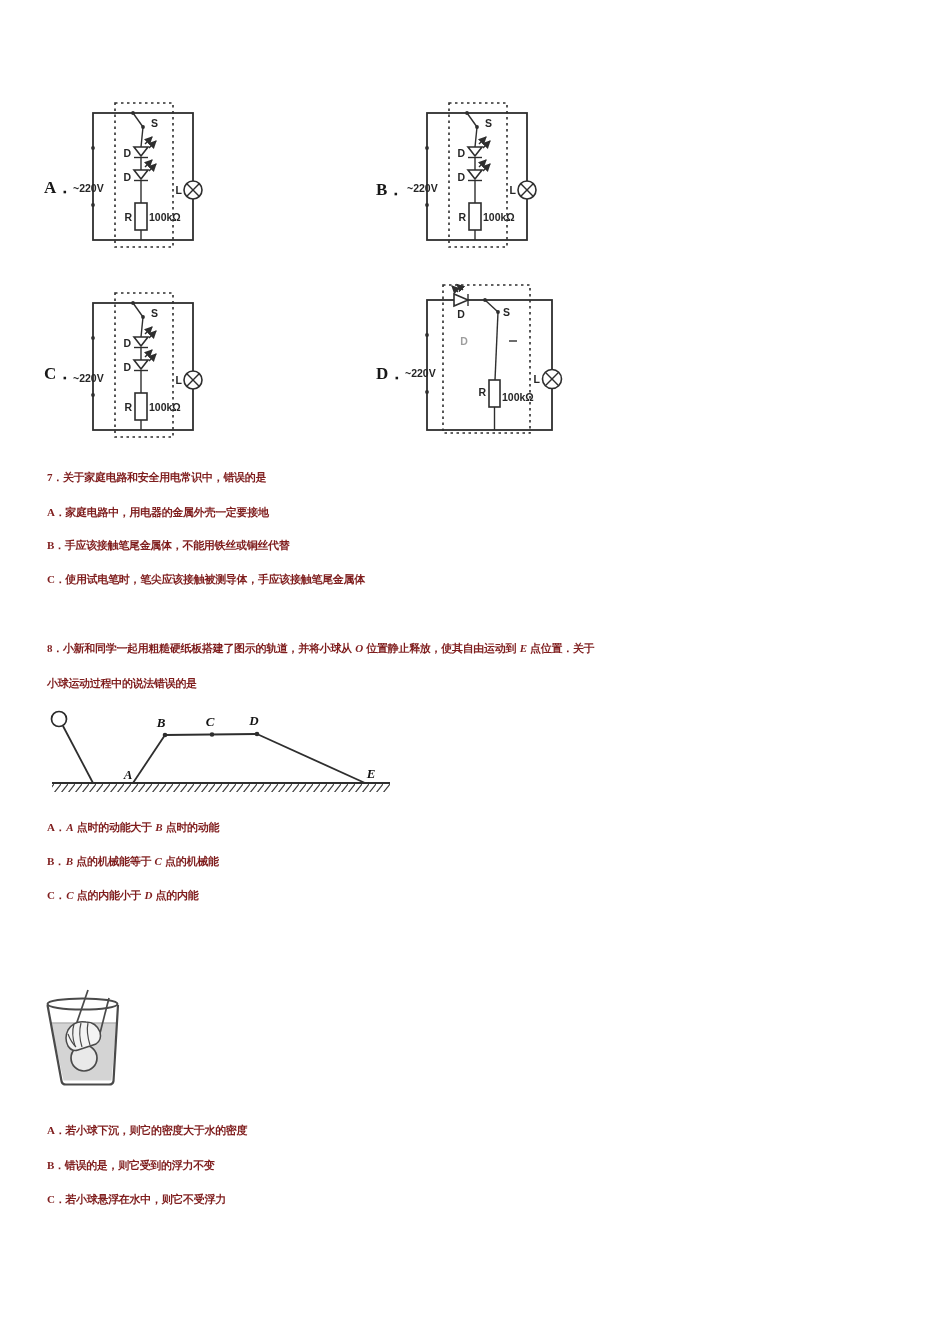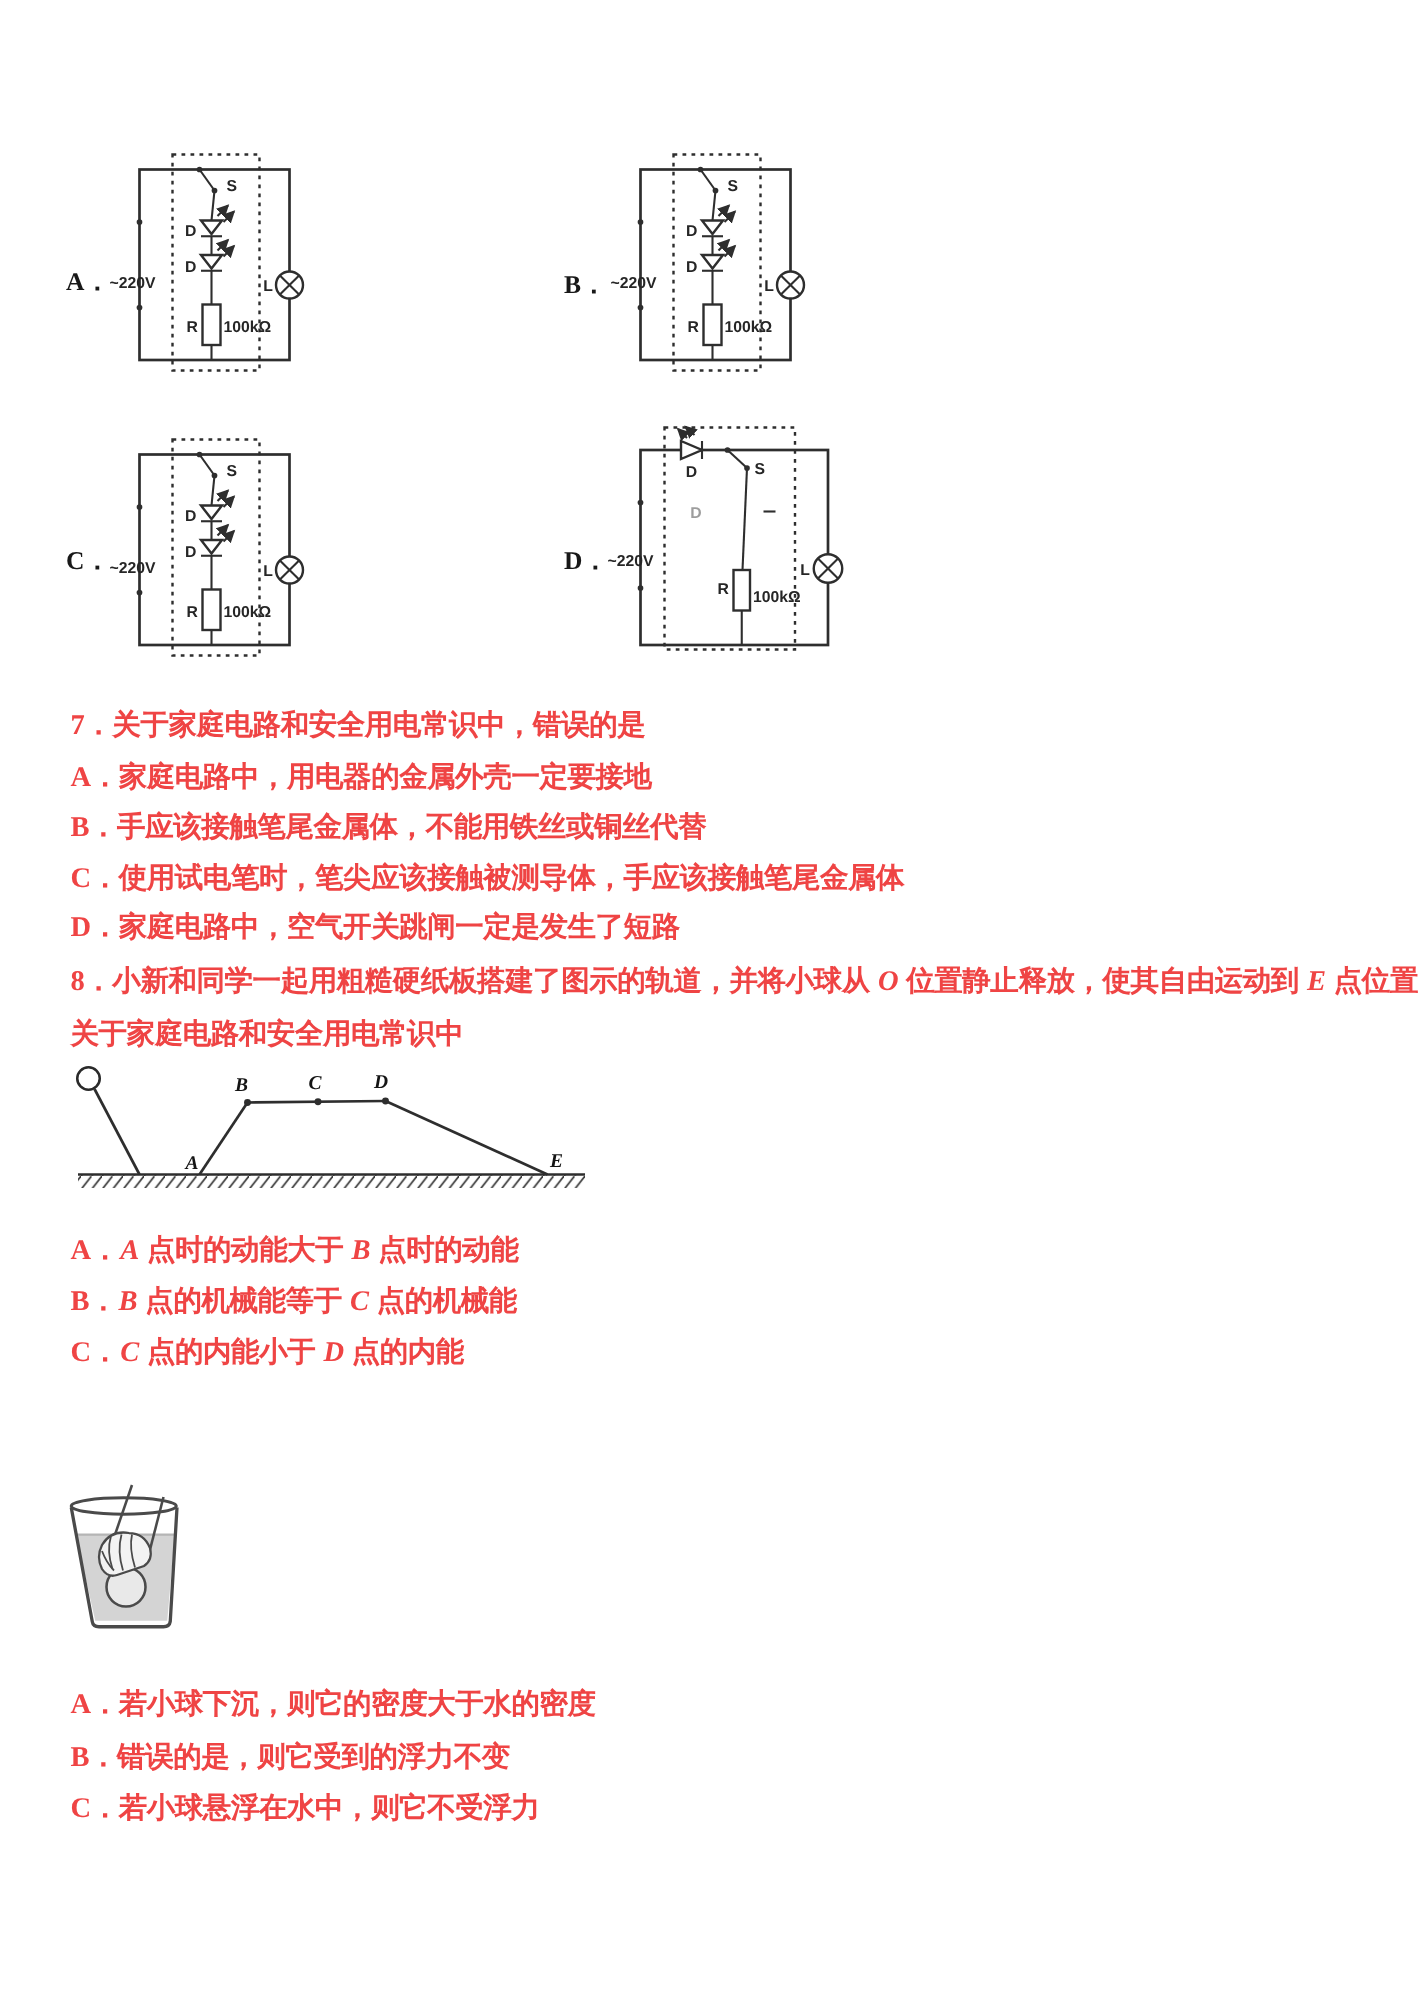--- a/index.html
+++ b/index.html
@@ -1,20 +1,20 @@
 <!DOCTYPE html>
 <html><head>
 <meta charset="utf-8">
 <style>
   html,body{margin:0;padding:0;}
   body{width:950px;height:1344px;background:#ffffff;
        font-family:"Liberation Serif","DejaVu Serif",serif;color:#161616;}
   .page{position:relative;width:950px;height:1344px;background:#fff;overflow:hidden;}
-  .tl{position:absolute;left:47px;font-size:19px;font-weight:700;
-      letter-spacing:-0.3px;white-space:nowrap;color:#ef4444;}
+  .tl{position:absolute;left:47px;font-size:11px;font-weight:700;
+      letter-spacing:-0.3px;white-space:nowrap;color:#7f1d1d;}
   .tl i{font-style:italic;padding:0 1px;}
   .opt-letter{position:absolute;font-size:17px;font-weight:700;color:#181818;white-space:nowrap;}
   svg{position:absolute;overflow:visible;}
   svg text{font-family:"Liberation Sans","DejaVu Sans",sans-serif;
            font-weight:700;fill:#262626;font-size:10.5px;}
   svg text.serifit{font-family:"Liberation Serif","DejaVu Serif",serif;
            font-style:italic;font-size:13px;fill:#141414;}
   .wire{stroke:#2e2e2e;stroke-width:1.8;fill:none;}
   .thin{stroke:#2e2e2e;stroke-width:1.4;fill:none;}
   .dashbox{stroke:#2e2e2e;stroke-width:1.6;fill:none;stroke-dasharray:2.5 3.5;}
@@ -200,24 +200,23 @@
       <line class="thin" x1="143.3" y1="88.3" x2="156.7" y2="101.7"></line>
       <line class="thin" x1="156.7" y1="88.3" x2="143.3" y2="101.7"></line>
       <text x="138" y="99" text-anchor="end">L</text>
     </g>
   </svg>
 
   <div class="tl" style="top:470px">7．关于家庭电路和安全用电常识中，错误的是</div>
   <div class="tl" style="top:505px">A．家庭电路中，用电器的金属外壳一定要接地</div>
   <div class="tl" style="top:538px">B．手应该接触笔尾金属体，不能用铁丝或铜丝代替</div>
   <div class="tl" style="top:572px">C．使用试电笔时，笔尖应该接触被测导体，手应该接触笔尾金属体</div>
-  <div class="tl" style="top:605px">D．家庭电路中，空气开关跳闸一定是发生了短路</div>
 
   <div class="tl" style="top:641px">8．小新和同学一起用粗糙硬纸板搭建了图示的轨道，并将小球从 <i>O</i> 位置静止释放，使其自由运动到 <i>E</i> 点位置．关于</div>
-  <div class="tl" style="top:676px">关于家庭电路和安全用电常识中</div>
+  <div class="tl" style="top:676px">小球运动过程中的说法错误的是</div>
 
   <svg style="left:40px;top:703px" width="370" height="95" viewBox="0 0 370 95">
     <defs>
       <pattern id="hatch" width="7" height="9" patternUnits="userSpaceOnUse">
         <line x1="7" y1="0" x2="0" y2="9" stroke="#3a3a3a" stroke-width="1.1"></line>
       </pattern>
     </defs>
     <rect x="12" y="80" width="338" height="9" fill="url(#hatch)"></rect>
     <line class="wire" x1="12" y1="80" x2="350" y2="80" stroke-width="2"></line>
     <circle cx="19" cy="16" r="7.5" fill="#ffffff" stroke="#2a2a2a" stroke-width="1.7"></circle>

